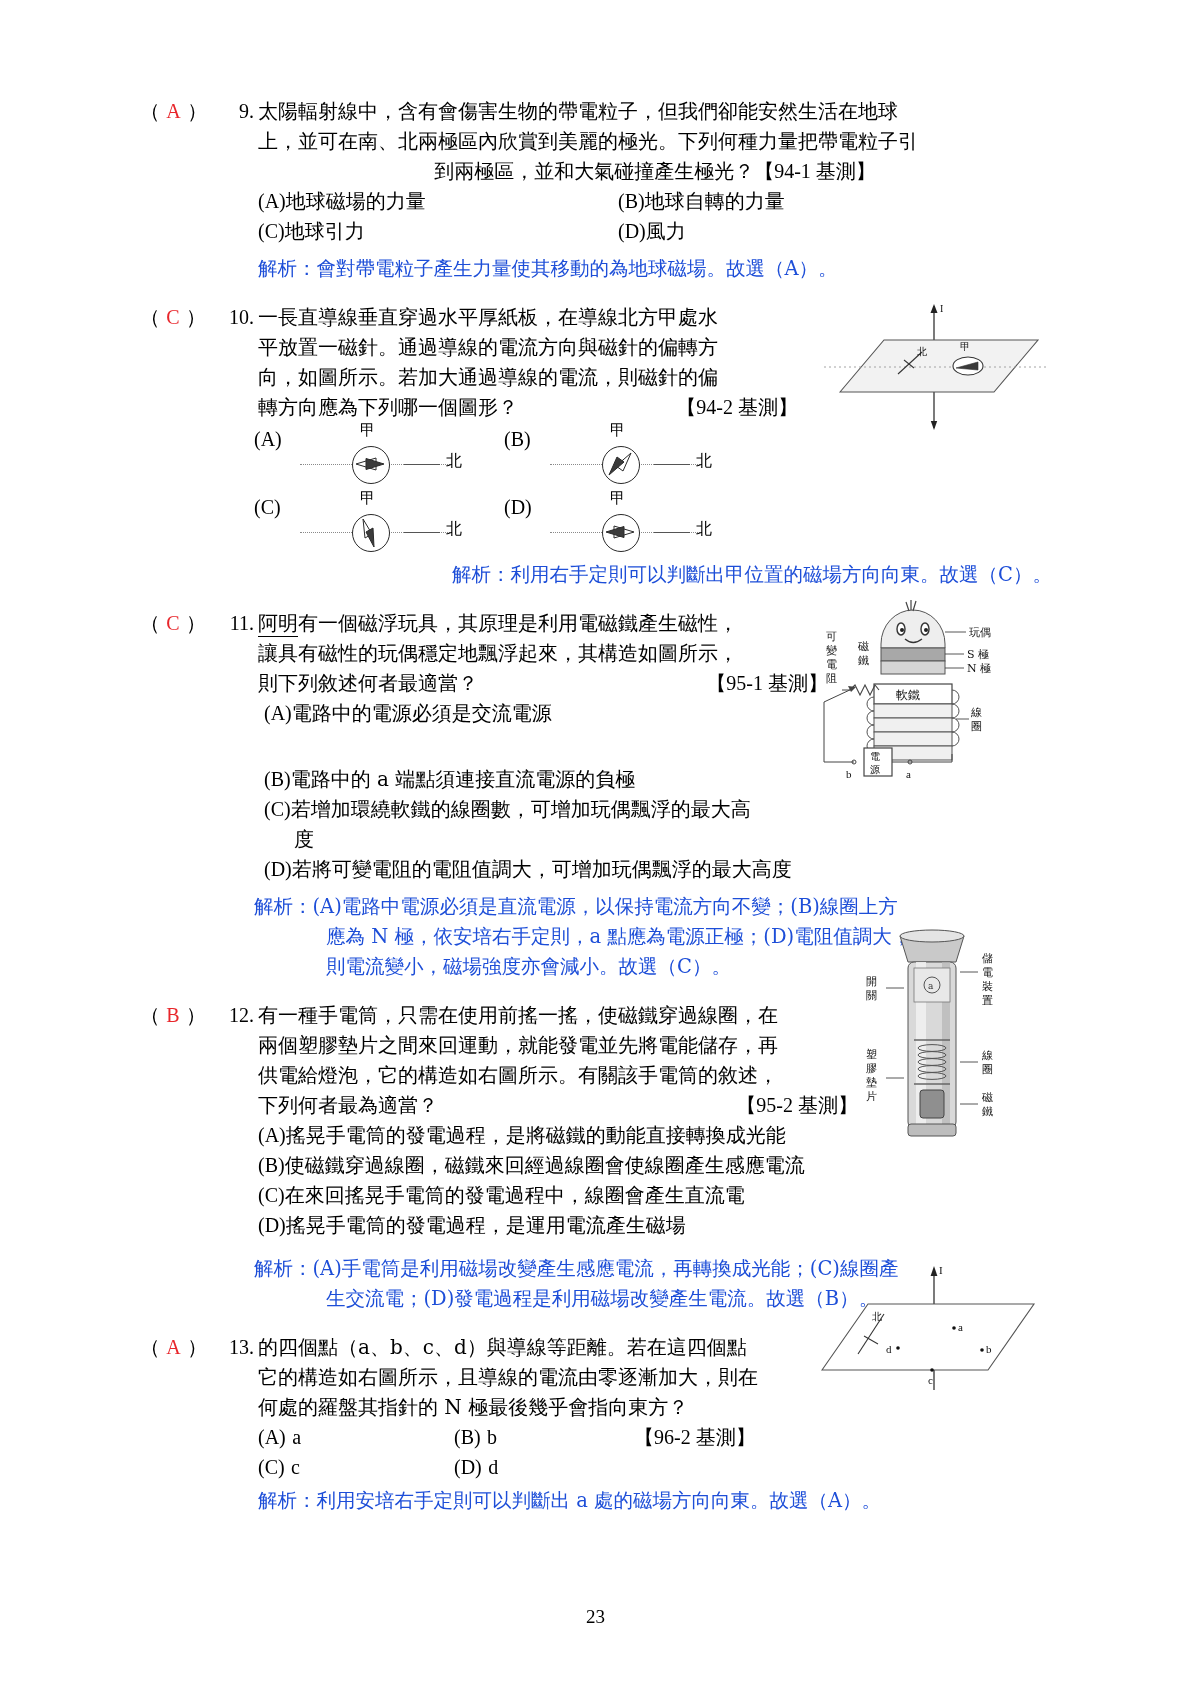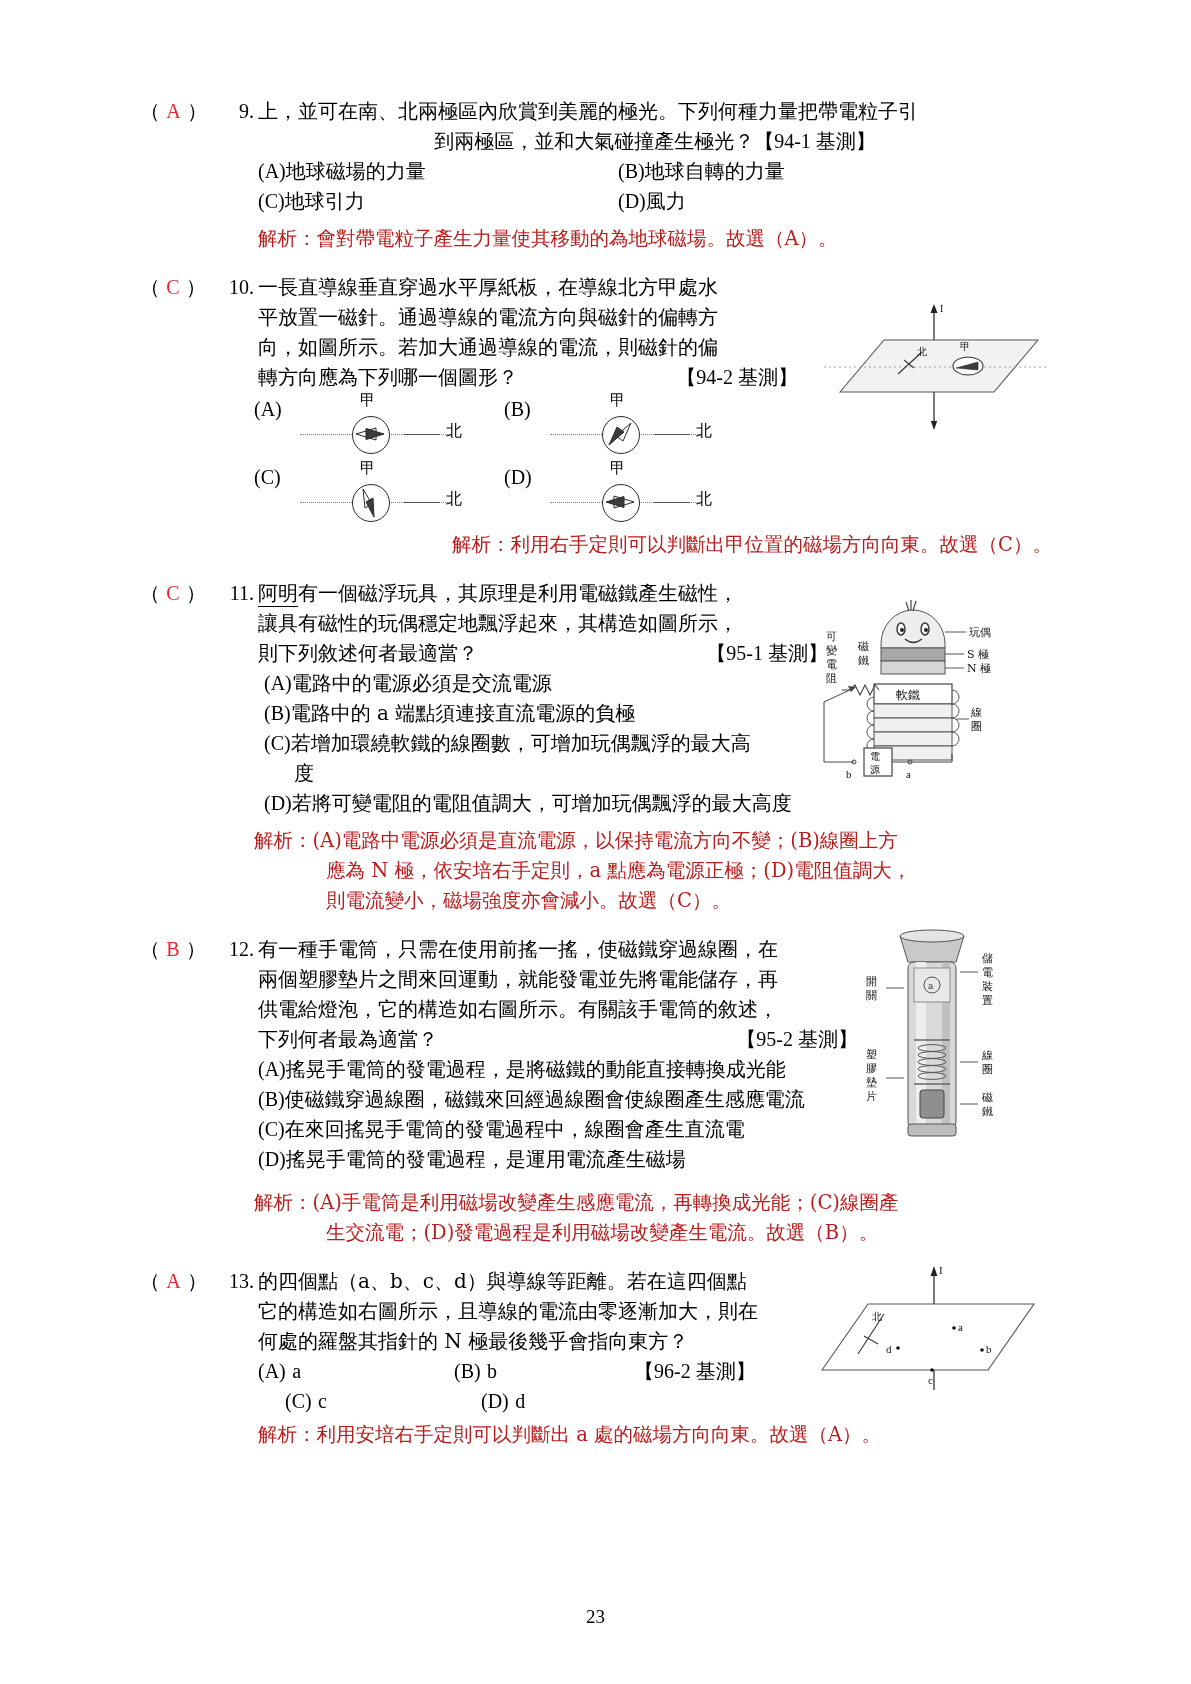--- a/index.html
+++ b/index.html
@@ -70,21 +70,21 @@
   }
   .rowsplit > div:first-child { width: 360px; }
 
   .underline-name {
     border-bottom: 1.4px solid #000;
     padding-bottom: 1px;
   }
 
   
   .expl {
-    color: #b91c1c;
+    color: #1d4ed8;
     font-size: 19.5px;
     line-height: 30px;
   }
 
   
   .fig {
     position: absolute;
   }
 
   
@@ -174,20 +174,21 @@
 
 <div class="page">
 
   <div class="content">
 
     <div class="qblock">
       <div class="qrow">
         <div class="marker">（&nbsp;<span class="ans">A</span>&nbsp;）</div>
         <div class="qnum">9.</div>
         <div class="qbody">
+          <div class="tline">太陽輻射線中，含有會傷害生物的帶電粒子，但我們卻能安然生活在地球</div>
           <div class="tline">上，並可在南、北兩極區內欣賞到美麗的極光。下列何種力量把帶電粒子引</div>
           <div class="tline" style="display:flex;justify-content:center;">
             <span>到兩極區，並和大氣碰撞產生極光？</span>
             <span class="src">【94-1 基測】</span>
           </div>
           <div class="rowsplit">
             <div class="tline"><span class="src">(A)</span><span>地球磁場的力量</span></div>
             <div class="tline"><span class="src">(B)</span><span>地球自轉的力量</span></div>
           </div>
           <div class="rowsplit">
@@ -292,21 +293,21 @@
         <div class="marker">（&nbsp;<span class="ans">C</span>&nbsp;）</div>
         <div class="qnum">11.</div>
         <div class="qbody" style="width:570px;flex:0 0 570px;">
           <div class="tline"><span class="underline-name">阿明</span><span>有一個磁浮玩具，其原理是利用電磁鐵產生磁性，</span></div>
           <div class="tline">讓具有磁性的玩偶穩定地飄浮起來，其構造如圖所示，</div>
           <div class="tline" style="display:flex;justify-content:space-between;">
             <span>則下列敘述何者最適當？</span>
             <span class="src">【95-1 基測】</span>
           </div>
           <div class="tline" style="padding-left:6px;"><span class="src">(A)</span><span>電路中的電源必須是交流電源</span></div>
-          <div class="tline" style="padding-left:6px;"><span class="src">(B)</span><span>電路中的 a 端點須連接直流電源的負極</span></div>
+          <div class="tline" style="padding-left:6px;margin-top:36px;"><span class="src">(B)</span><span>電路中的 a 端點須連接直流電源的負極</span></div>
           <div class="tline" style="padding-left:6px;"><span class="src">(C)</span><span>若增加環繞軟鐵的線圈數，可增加玩偶飄浮的最大高</span></div>
           <div class="tline" style="padding-left:36px;"><span>度</span></div>
           <div class="tline" style="padding-left:6px;"><span class="src">(D)</span><span>若將可變電阻的電阻值調大，可增加玩偶飄浮的最大高度</span></div>
         </div>
       </div>
       <div style="height:8px"></div>
       <div style="padding-left:114px;">
         <div class="expl tline">解析：(A)電路中電源必須是直流電源，以保持電流方向不變；(B)線圈上方</div>
         <div class="expl tline" style="padding-left:72px;">應為 N 極，依安培右手定則，a 點應為電源正極；(D)電阻值調大，</div>
         <div class="expl tline" style="padding-left:72px;">則電流變小，磁場強度亦會減小。故選（C）。</div>
@@ -349,21 +350,21 @@
         <div class="qbody" style="width:570px;flex:0 0 570px;">
           <div class="tline">的四個點（a、b、c、d）與導線等距離。若在這四個點</div>
           <div class="tline">它的構造如右圖所示，且導線的電流由零逐漸加大，則在</div>
           <div class="tline">何處的羅盤其指針的 N 極最後幾乎會指向東方？</div>
           <div class="rowsplit" style="position:relative;">
             <div class="tline" style="width:196px;"><span class="src">(A)</span>&nbsp;<span class="src">a</span></div>
             <div class="tline" style="width:180px;"><span class="src">(B)</span>&nbsp;<span class="src">b</span></div>
             <div class="tline src">【96-2 基測】</div>
           </div>
           <div class="rowsplit">
-            <div class="tline" style="width:196px;margin-left:27px;"><span class="src">(C)</span>&nbsp;<span class="src">c</span></div>
+            <div class="tline" style="width:196px;"><span class="src">(C)</span>&nbsp;<span class="src">c</span></div>
             <div class="tline" style="width:180px;"><span class="src">(D)</span>&nbsp;<span class="src">d</span></div>
           </div>
           <div style="height:4px"></div>
           <div class="expl tline">解析：利用安培右手定則可以判斷出 a 處的磁場方向向東。故選（A）。</div>
         </div>
       </div>
     </div>
 
   </div>
 

